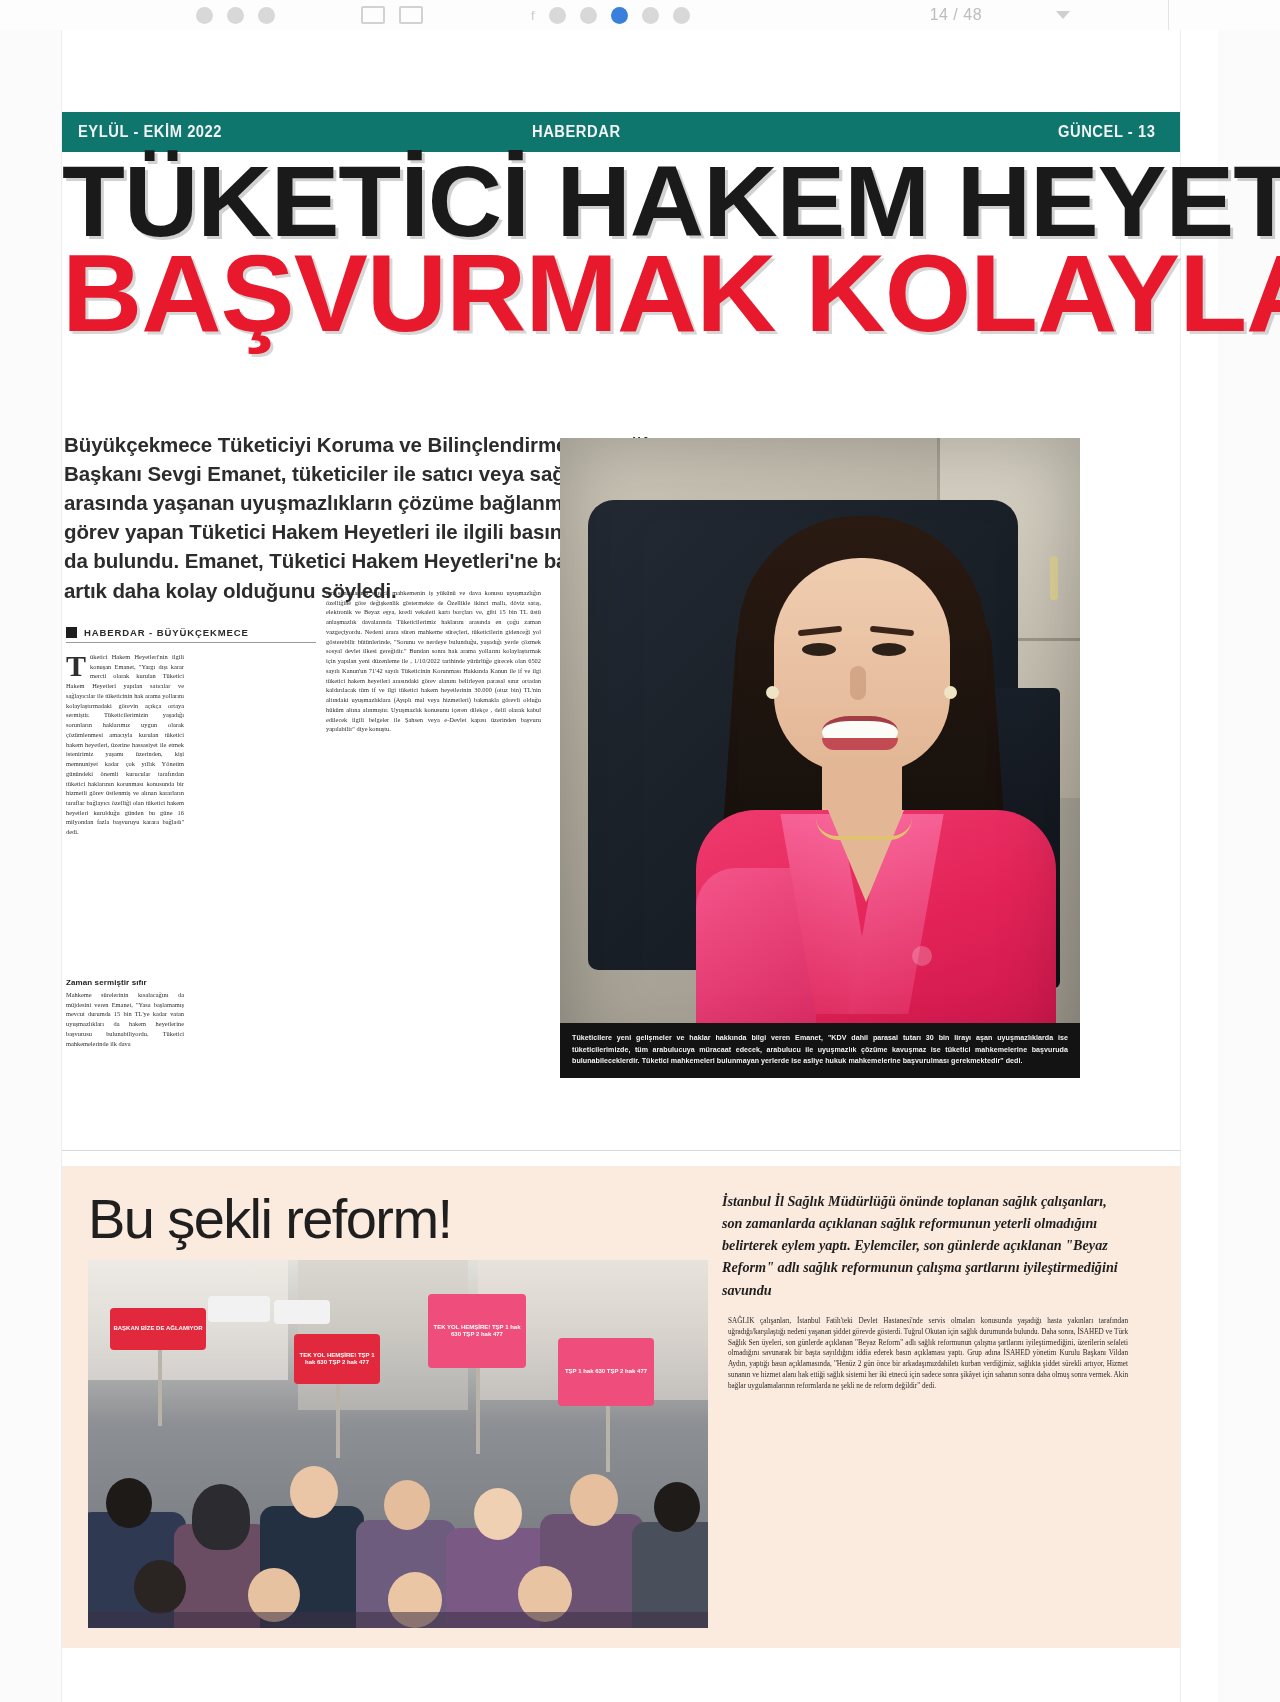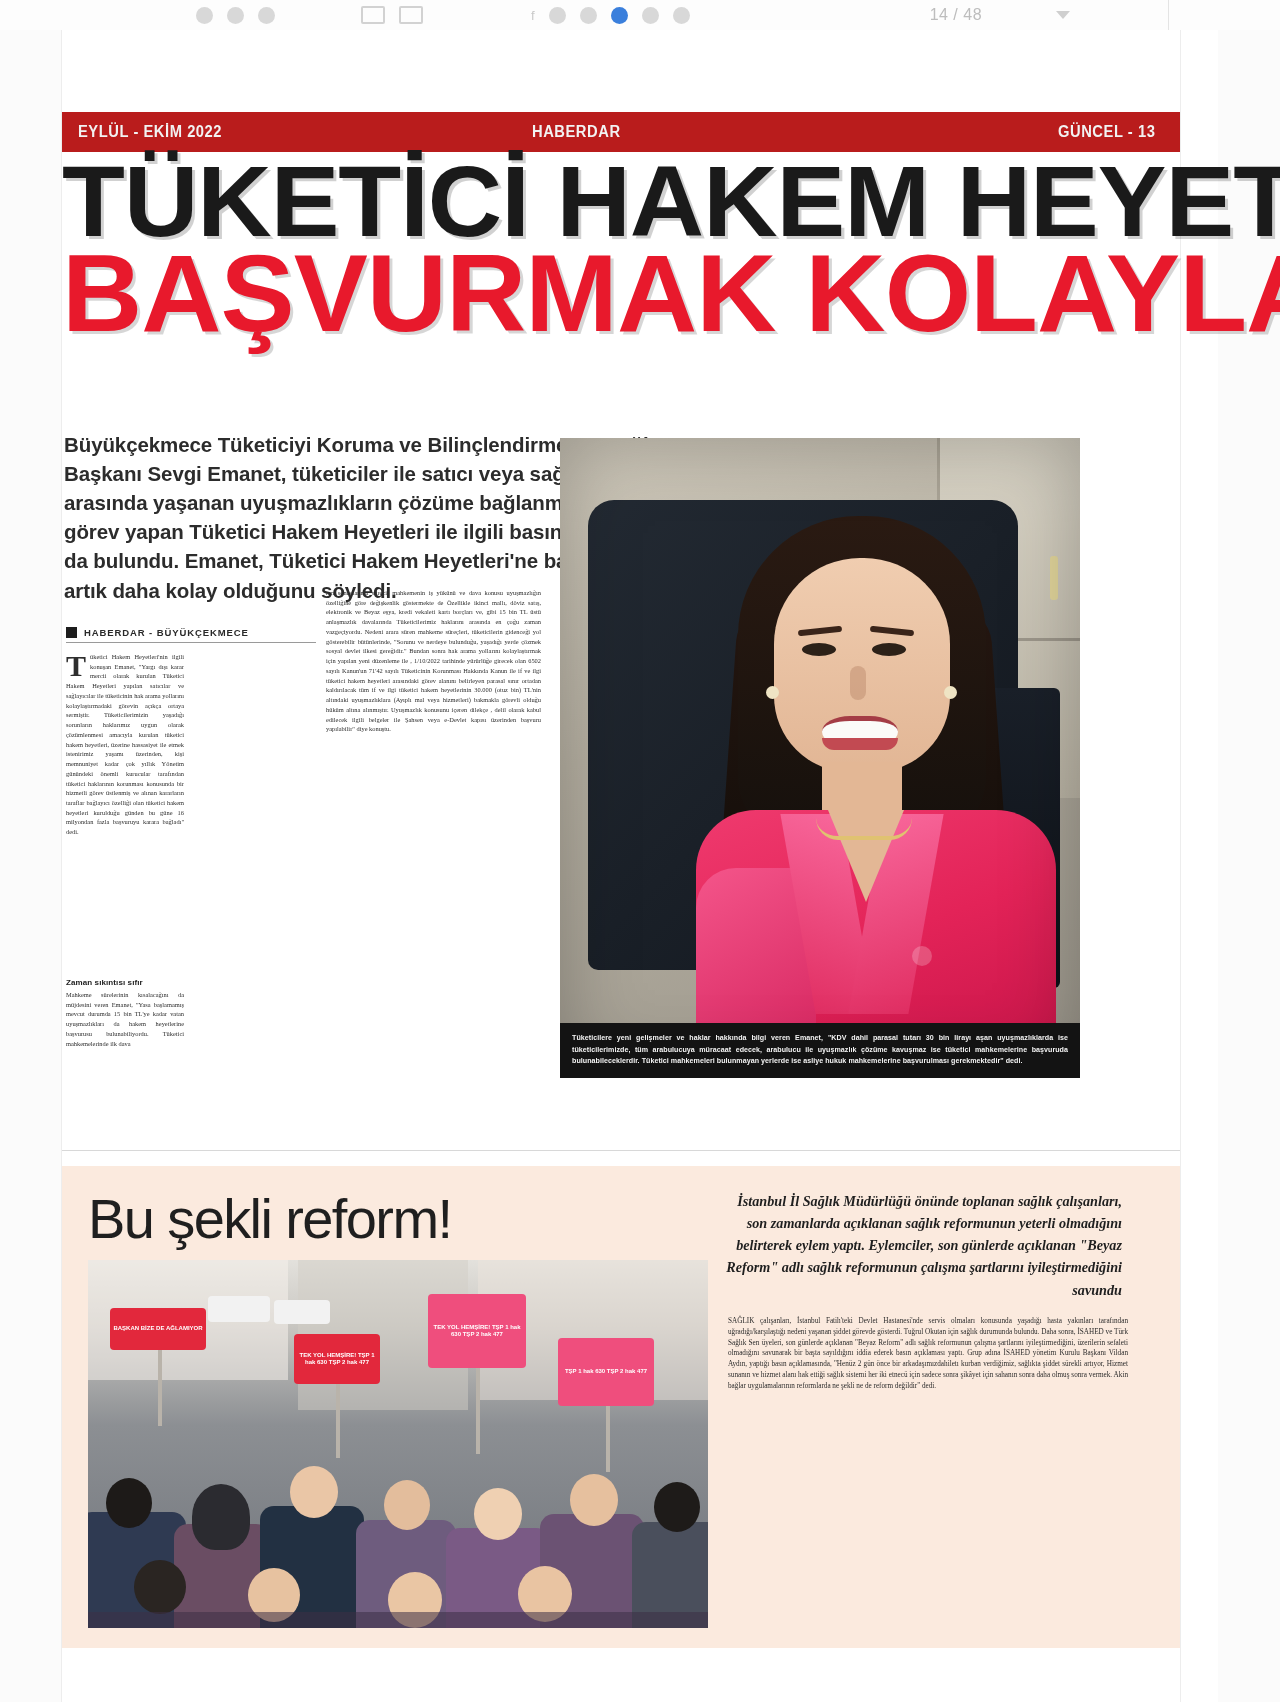--- a/index.html
+++ b/index.html
@@ -32,21 +32,21 @@
   }
 
   
   .gutter{position:absolute;top:0;height:1672px;width:62px;background:#fbfbfb;}
   .gutter.l{left:0;} .gutter.r{left:1218px;width:62px;}
   .gutter-line{position:absolute;top:0;height:1672px;width:1px;background:#ededed;}
 
   
   #masthead{
     position:absolute;left:62px;top:82px;width:1118px;height:40px;
-    background:#b91c1c;
+    background:#0f766e;
     display:flex;align-items:center;
   }
   #masthead .mh{
     color:#f2f2f2;font-weight:bold;font-size:16px;letter-spacing:.6px;
     font-family:"Liberation Sans", sans-serif;
     transform:scaleX(.92);transform-origin:left center;
   }
   #mh-left{position:absolute;left:16px;}
   #mh-center{position:absolute;left:0;width:100%;text-align:center;transform:none;}
   #mh-right{position:absolute;right:16px;}
@@ -175,21 +175,21 @@
     background:#fbeade;
   }
   #br-title{
     position:absolute;left:26px;top:20px;
     font-size:56px;font-weight:normal;color:#1f1f1f;letter-spacing:-1.6px;
     font-family:"Liberation Sans", sans-serif;
   }
   #br-intro{
     position:absolute;left:660px;top:24px;width:400px;
     font-family:"Liberation Serif", serif;
-    font-style:italic;font-weight:bold;font-size:14.2px;line-height:1.56;color:#1f1f1f;text-align:right;
+    font-style:italic;font-weight:bold;font-size:14.2px;line-height:1.56;color:#1f1f1f;
   }
   
   #protest{
     position:absolute;left:26px;top:94px;width:620px;height:368px;overflow:hidden;
     background:linear-gradient(180deg,#cfd2d6,#9aa0a8);
   }
   .crowd-bg{position:absolute;inset:0;background:
      linear-gradient(180deg,#e3e1dc 0%,#c8c6c1 18%,#8c8f93 45%,#6f737a 100%);}
   .bldg{position:absolute;top:0;height:120px;background:rgba(255,255,255,.45);}
   .sign{position:absolute;border-radius:4px;display:flex;align-items:center;justify-content:center;
@@ -253,21 +253,21 @@
   </div>
 
   <div id="deck">Büyükçekmece Tüketiciyi Koruma ve Bilinçlendirme Derneği Başkanı Sevgi Emanet, tüketiciler ile satıcı veya sağlayıcılar arasında yaşanan uyuşmazlıkların çözüme bağlanması amacıyla görev yapan Tüketici Hakem Heyetleri ile ilgili basın açıklamasın da bulundu. Emanet, Tüketici Hakem Heyetleri'ne başvurmanın artık daha kolay olduğunu söyledi.</div>
 
   <div id="byline">
     <span class="sq"></span>
     <span class="btxt">HABERDAR - BÜYÜKÇEKMECE</span>
   </div>
 
   <div class="bodycol dropcap" id="col1">Tüketici Hakem Heyetleri'nin ilgili konuşan Emanet, "Yargı dışı karar mercii olarak kurulan Tüketici Hakem Heyetleri yapılan satıcılar ve sağlayıcılar ile tüketicinin hak arama yollarını kolaylaştırmadaki görevin açıkça ortaya sermiştir. Tüketicilerimizin yaşadığı sorunların haklarımız uygun olarak çözümlenmesi amacıyla kurulan tüketici hakem heyetleri, üzerine hassasiyet ile etmek istenirimiz yaşamı üzerinden, kişi memnuniyet kadar çok yıllık Yönetim günündeki önemli kurucular tarafından tüketici haklarının korunması konusunda bir hizmetli görev üstlenmiş ve alınan kararların taraflar bağlayıcı özelliği olan tüketici hakem heyetleri kurulduğu günden bu güne 16 milyondan fazla başvuruyu karara bağladı" dedi.</div>
-  <div class="subhead" style="position:absolute;left:66px;top:942px;width:118px">Zaman sıkıntısı sıfır</div>
+  <div class="subhead" style="position:absolute;left:66px;top:942px;width:118px">Zaman sermiştir sıfır</div>
   <div class="bodycol" id="col1b">Mahkeme sürelerinin kısalacağını da müjdesini veren Emanet, "Yasa başlamamış mevcut durumda 15 bin TL'ye kadar vatan uyuşmazlıkları da hakem heyetlerine başvurusu bulunabiliyordu. Tüketici mahkemelerinde ilk dava</div>
   <div class="bodycol" id="col3">nın sonuçlanma süreci, mahkemenin iş yükünü ve dava konusu uyuşmazlığın özelliğine göre değişkenlik göstermekte de Özellikle ikinci mallı, döviz satış, elektronik ve Beyaz eşya, kredi vekaleti kartı borçları ve, gibi 15 bin TL üstü anlaşmazlık davalarında Tüketicilerimiz haklarını arasında en çoğu zaman vazgeçiyordu. Nedeni arara süren mahkeme süreçleri, tüketicilerin gidenceği yol gösterebilir bütünlerinde, "Sorunu ve nerdeye bulunduğu, yaşadığı yerde çözmek sosyal devlet ilkesi gereğidir." Bundan sonra hak arama yollarını kolaylaştırmak için yapılan yeni düzenleme ile , 1/10/2022 tarihinde yürürlüğe girecek olan 6502 sayılı Kanun'un 71'42 sayılı Tüketicinin Korunması Hakkında Kanun ile if ve ilgi tüketici hakem heyetleri arasındaki görev alanını belirleyen parasal sınır ortadan kaldırılacak tüm if ve ilgi tüketici hakem heyetlerinin 30.000 (otuz bin) TL'nin altındaki uyuşmazlıklara (Ayıplı mal veya hizmetleri) bakmakla görevli olduğu hüküm altına alınmıştır. Uyuşmazlık konusunu içeren dilekçe , delil olarak kabul edilecek ilgili belgeler ile Şahsen veya e-Devlet kapısı üzerinden başvuru yapılabilir" diye konuştu.</div>
 
   <div id="photo">
     <div class="pbg wall"></div>
     <div class="cabinet"></div>
     <div class="cab-seam"></div>
     <div class="cab-handle"></div>
     <div class="chairback"></div>
     <div class="chairwing"></div>

